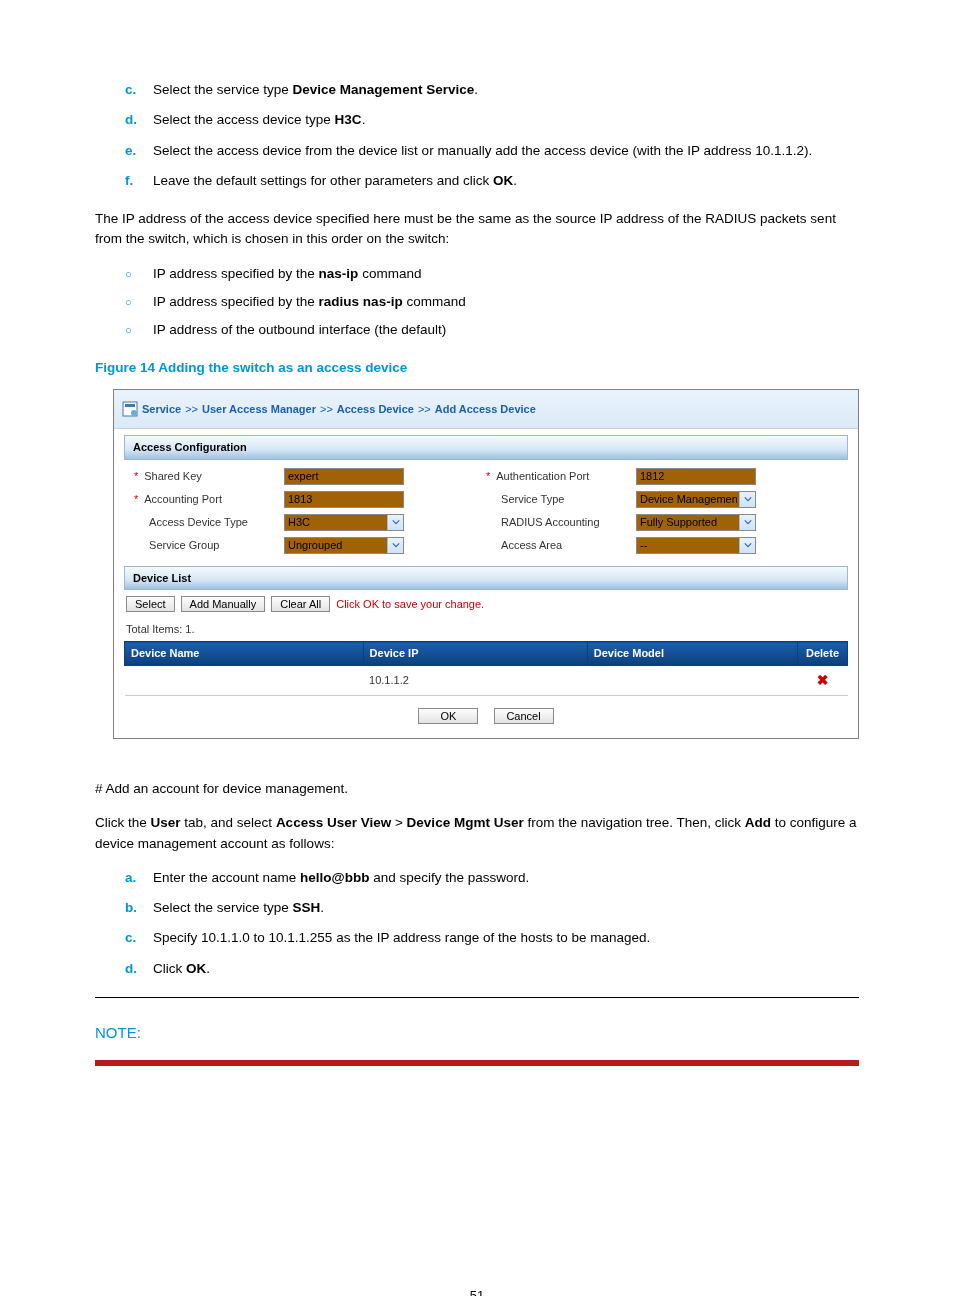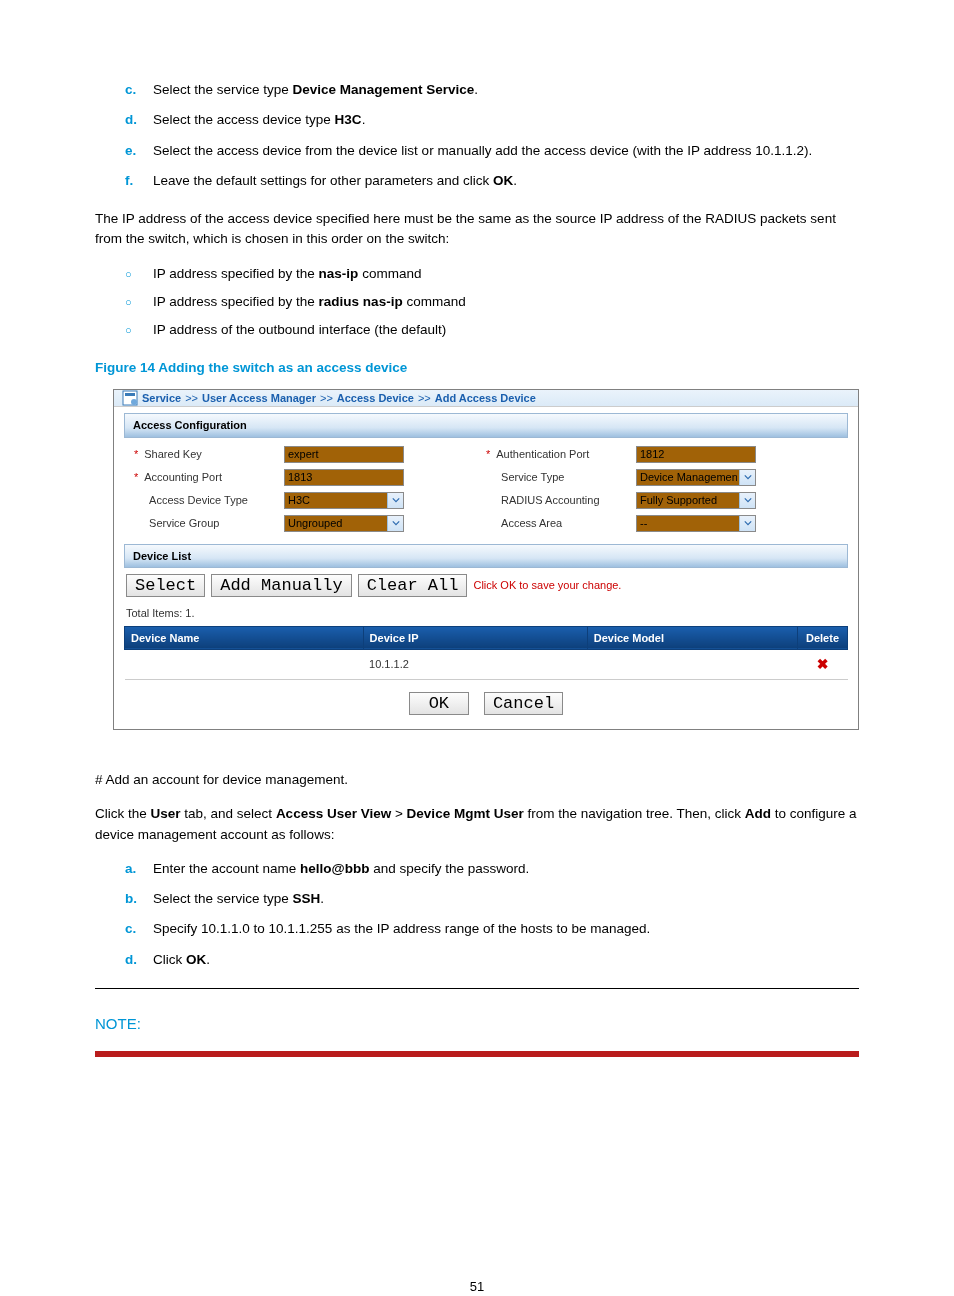--- a/index.html
+++ b/index.html
@@ -25,21 +25,21 @@
   .strong { font-weight: bold; }
   .screenshot {
     border: 1px solid #808080;
     margin: 0 0 40px 18px;
     font-family: Tahoma, Arial, sans-serif;
     font-size: 11px;
   }
   .ss-banner {
     background: linear-gradient(#eaf3fb, #dbeaf7);
     border-bottom: 1px solid #ccc;
-    padding: 0 8px;
+    padding: 11px 8px;
     display: flex;
     align-items: center;
     gap: 4px;
   }
   .ss-banner-icon {
     width: 16px; height: 16px;
     display: inline-block;
   }
   .ss-bc { color: #1a5fae; font-weight: bold; }
   .ss-bc-sep { color: #1a5fae; }
@@ -78,22 +78,22 @@
     border-left: 1px solid #9cc0e0;
     display: flex; align-items: center; justify-content: center;
   }
   .ss-dd svg { width: 8px; height: 8px; }
   .ss-section2 { margin: 2px 10px 0 10px; }
   .ss-btnbar { display: flex; align-items: center; gap: 6px; padding: 6px 2px 4px 2px; }
   .ss-btn {
     border: 1px solid #8a8a8a;
     background: linear-gradient(#fdfdfd,#e3e3e3);
     padding: 1px 8px;
-    font-size: 17px;
-    font-family: Liberation Mono, monospace;
+    font-size: 11px;
+    font-family: Liberation Sans, sans-serif;
   }
   .ss-hint { color: #c00; }
   .ss-total { padding: 4px 2px; color: #333; }
   .ss-tbl { width: 100%; border-collapse: collapse; }
   .ss-th {
     background: linear-gradient(#1a5fae, #0d3f7a);
     color: #fff;
     font-weight: bold;
     border: 1px solid #0d3f7a;
     padding: 3px 6px;

